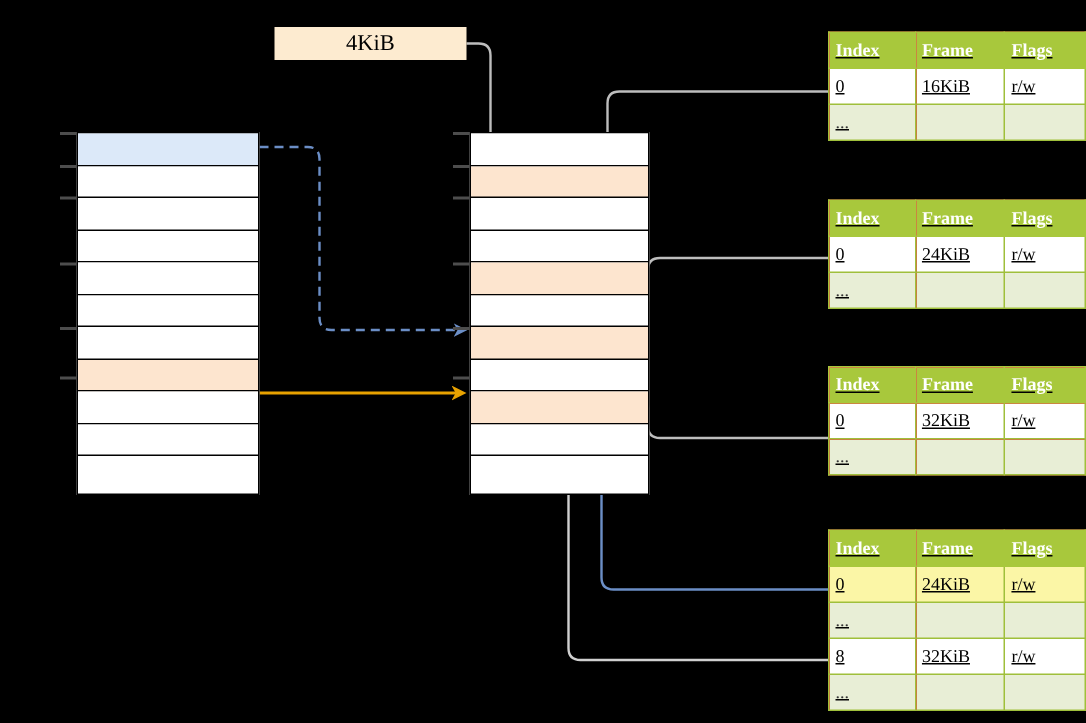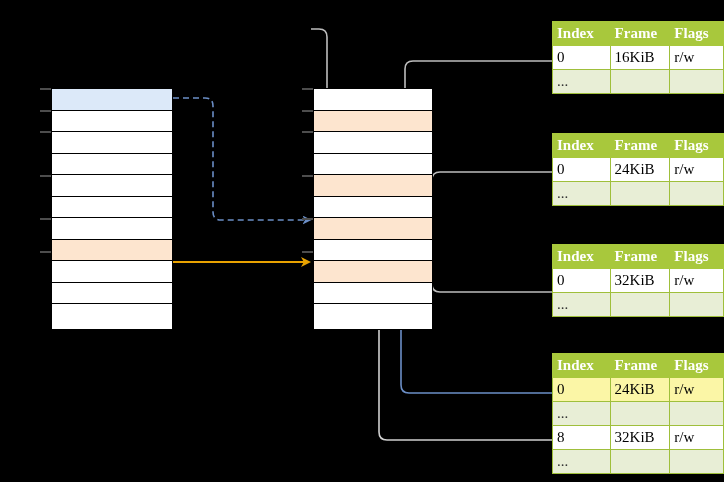--- a/index.html
+++ b/index.html
@@ -65,22 +65,23 @@
     padding: 0 8px;
     box-sizing: border-box;
     white-space: nowrap;
   }
 
   
   .pt {
     position: absolute;
     border-collapse: collapse;
     background: #ef4444;
-    font-size: 15px;
+    font-size: 12px;
     table-layout: fixed;
+    text-decoration: underline;
   }
   .pt th, .pt td {
     border: 1px solid #9fbf3b;
     padding: 1px 4px;
     text-align: left;
     height: 24px;
     box-sizing: border-box;
     vertical-align: middle;
     overflow: hidden;
     white-space: nowrap;
@@ -129,20 +130,23 @@
     <path d="M379,330 L379,262" fill="none" stroke="#bdbdbd" stroke-width="1.6" marker-end="url(#mk-gray)"></path>
 
     <path d="M401,330 L401,385 Q401,393 409,393 L552,393" fill="none" stroke="#6b8ec6" stroke-width="1.6"></path>
     <path d="M401,330 L401,222" fill="none" stroke="#6b8ec6" stroke-width="1.8" marker-end="url(#mk-blue)"></path>
 
     <path d="M173,98 L205,98 Q213,98 213,106 L213,212 Q213,220 221,220 L307,220" fill="none" stroke="#6b8ec6" stroke-width="1.6" stroke-dasharray="6 4" marker-end="url(#mk-blue)"></path>
 
     <path d="M173,262 L306,262" fill="none" stroke="#e8a200" stroke-width="2" marker-end="url(#mk-orange)"></path>
   </svg>
 
+  <div class="label-box" style="left:183px; top:18px; width:128px; height:22px;">
+    <span>4KiB</span>
+  </div>
 
   <div class="mem-col" style="left:51px; top:88px; width:122px; height:242px;">
     <div class="mem-row hl-blue"></div>
     <div class="mem-row"></div>
     <div class="mem-row"></div>
     <div class="mem-row"></div>
     <div class="mem-row"></div>
     <div class="mem-row"></div>
     <div class="mem-row"></div>
     <div class="mem-row hl-peach"></div>

